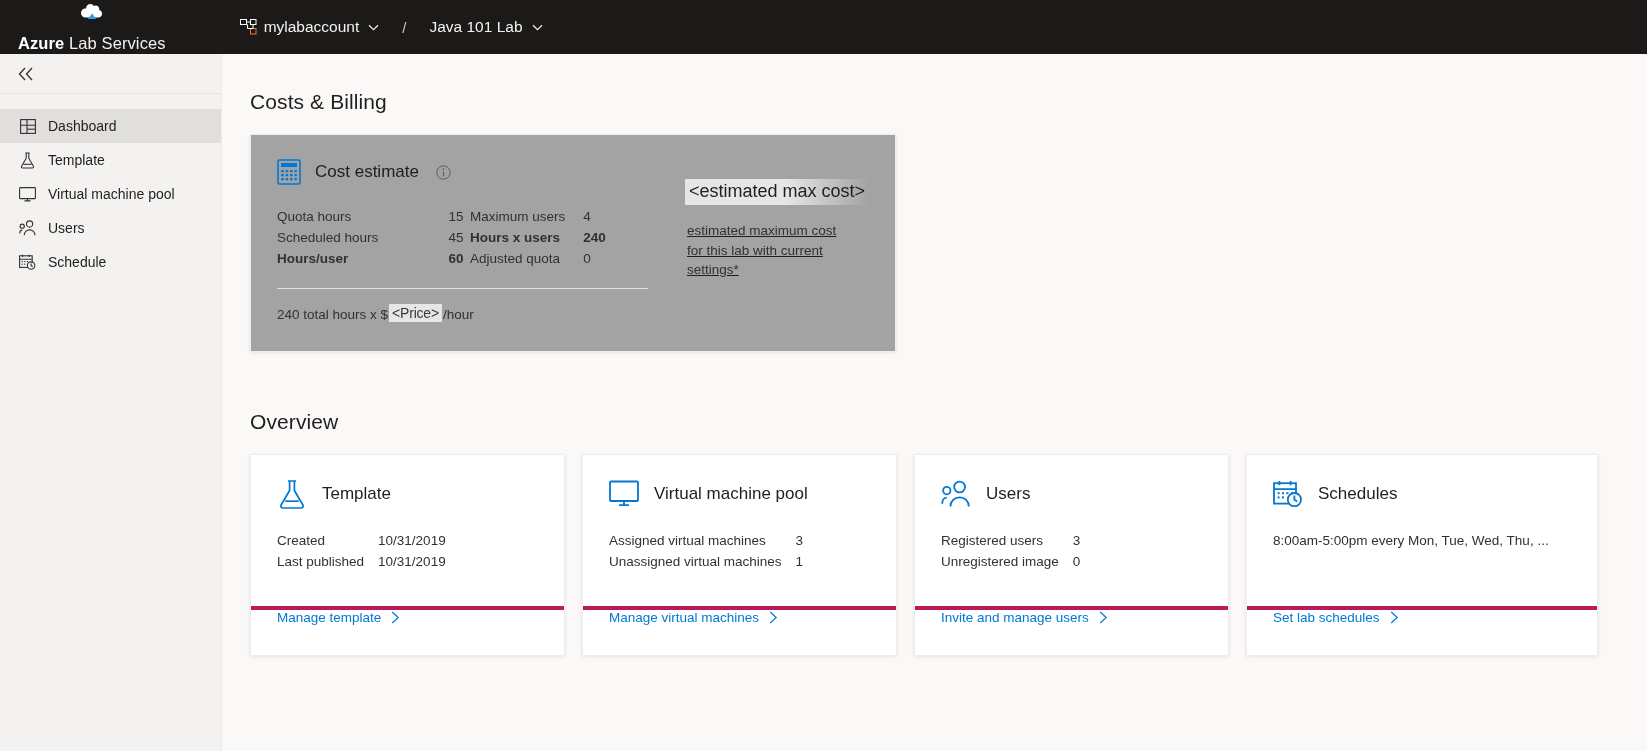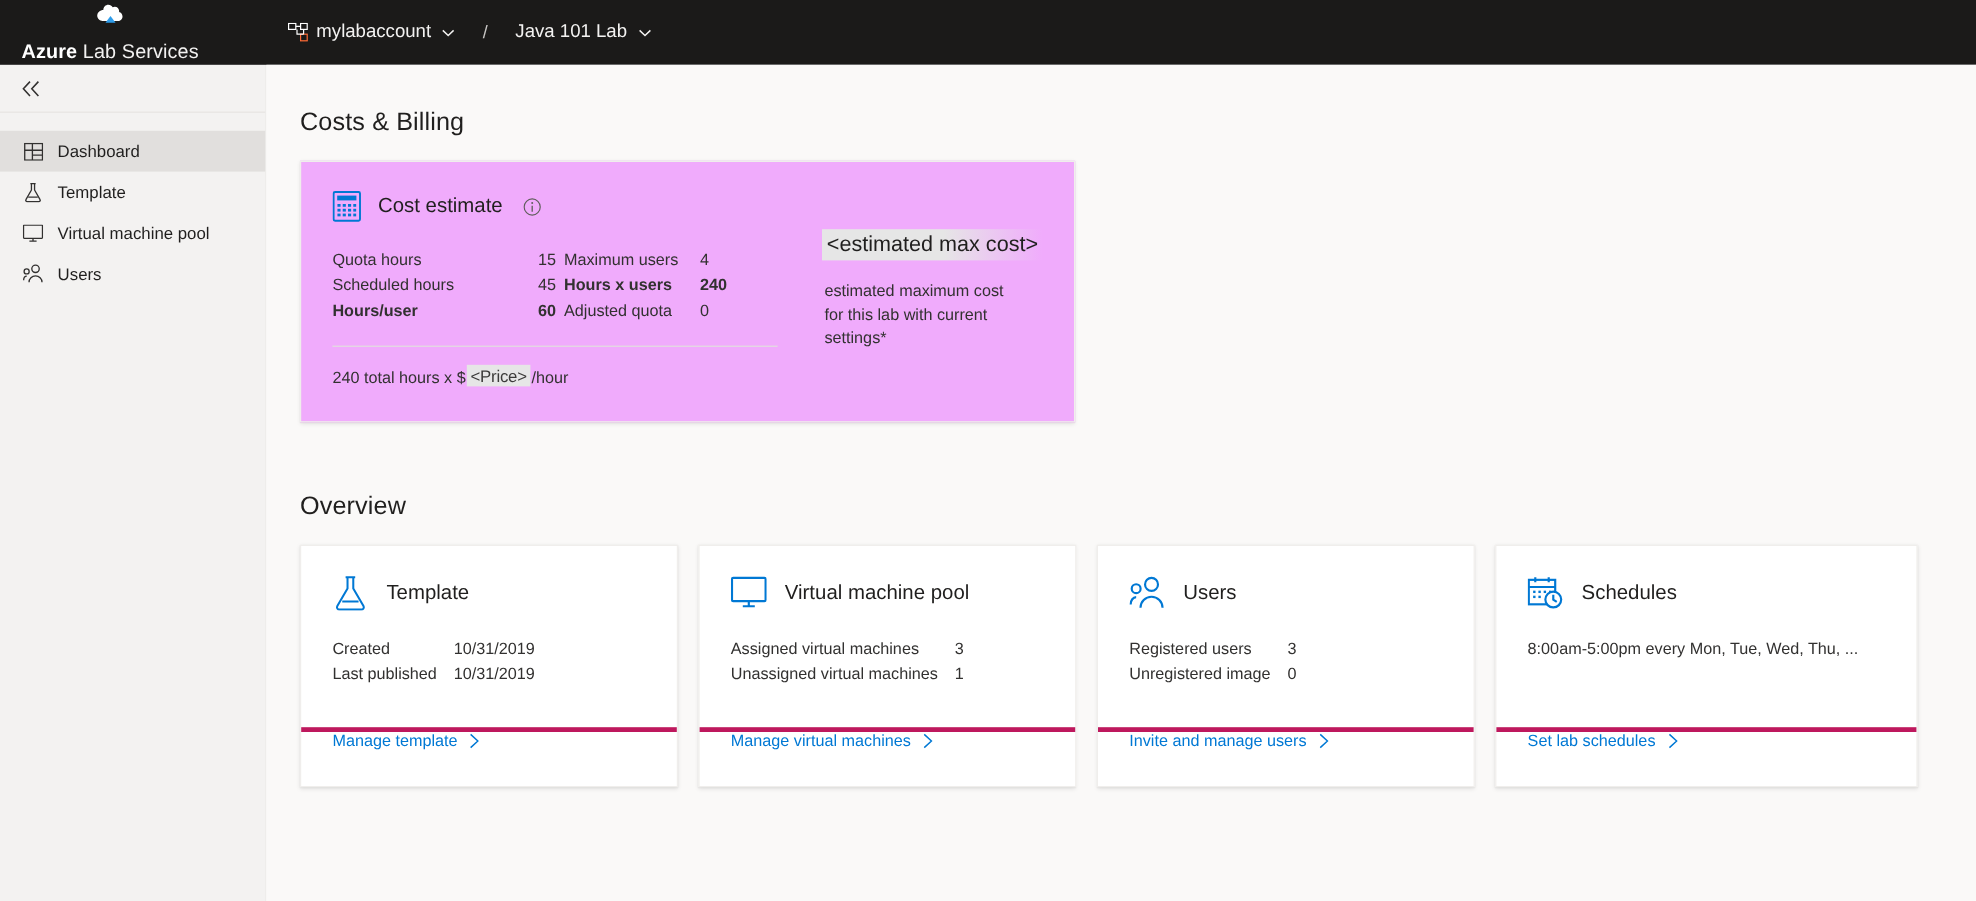--- a/index.html
+++ b/index.html
@@ -131,21 +131,21 @@
     font-size: 21px;
     font-weight: 400;
     color: #201f1e;
     margin: 0 0 20px 0;
     letter-spacing: .1px;
   }
 
   
   .cost-card {
     width: 646px;
-    background: #f0abfc;
+    background: #a3a3a3;
     border: 1px solid #f0eeec;
     box-shadow: 0 1.2px 3.6px rgba(0,0,0,.10), 0 .3px .9px rgba(0,0,0,.08);
     padding: 24px 26px 28px 26px;
     position: relative;
   }
   .cost-head {
     display: flex;
     align-items: center;
     gap: 14px;
     margin-bottom: 22px;
@@ -197,22 +197,23 @@
     margin: 0 1px;
     position: relative;
     top: -1px;
     letter-spacing: -.2px;
   }
 
   
   .max-cost-block {
     position: absolute;
     left: 436px;
-    top: 56px;
+    top: 44px;
     width: 200px;
+    text-decoration: underline;
   }
   .max-cost-value {
     display: inline-block;
     font-size: 18px;
     color: #201f1e;
     background: linear-gradient(90deg, #e6e6e6 0%, #e6e6e6 55%, rgba(230,230,230,0) 100%);
     padding: 2px 4px 3px 4px;
     white-space: nowrap;
     margin-left: -2px;
   }
@@ -386,20 +387,38 @@
           <svg width="17" height="16" viewBox="0 0 17 16" aria-hidden="true">
             <circle cx="10.6" cy="4" r="3.1" fill="none" stroke="#323130" stroke-width="1.1"></circle>
             <path d="M5.2 15.2c0-3 2.4-5.3 5.4-5.3s5.4 2.3 5.4 5.3" fill="none" stroke="#323130" stroke-width="1.1"></path>
             <circle cx="3.2" cy="6.2" r="2.1" fill="none" stroke="#323130" stroke-width="1.1"></circle>
             <path d="M0.7 13.6c0-2 1.1-3.5 2.6-3.5" fill="none" stroke="#323130" stroke-width="1.1"></path>
           </svg>
         </span>
         <span class="nav-label">Users</span>
       </div>
 
+      <div class="nav-item">
+        <span class="nav-ico">
+          <svg width="17" height="16" viewBox="0 0 17 16" aria-hidden="true">
+            <rect x="0.6" y="1.8" width="12.6" height="11.6" fill="none" stroke="#323130" stroke-width="1.1"></rect>
+            <path d="M0.6 5.2h12.6M3.6 0.7v2.4M10.2 0.7v2.4" stroke="#323130" stroke-width="1.1" fill="none"></path>
+            <g fill="#323130">
+              <rect x="2.6" y="7" width="1.2" height="1.2"></rect>
+                <rect x="5.2" y="7" width="1.2" height="1.2"></rect>
+              <rect x="7.8" y="7" width="1.2" height="1.2"></rect>
+                <rect x="2.6" y="9.6" width="1.2" height="1.2"></rect>
+              <rect x="5.2" y="9.6" width="1.2" height="1.2"></rect>
+            </g>
+            <circle cx="12.1" cy="11.6" r="3.7" fill="#f3f2f1" stroke="#323130" stroke-width="1.1"></circle>
+            <path d="M12.1 9.5v2.2l1.6 1" fill="none" stroke="#323130" stroke-width="1.1"></path>
+          </svg>
+        </span>
+        <span class="nav-label">Schedule</span>
+      </div>
 
     </div>
   </nav>
 
   <main class="content">
     <div class="content-inner">
 
       <h1 class="section-title">Costs &amp; Billing</h1>
 
       <section class="cost-card">

